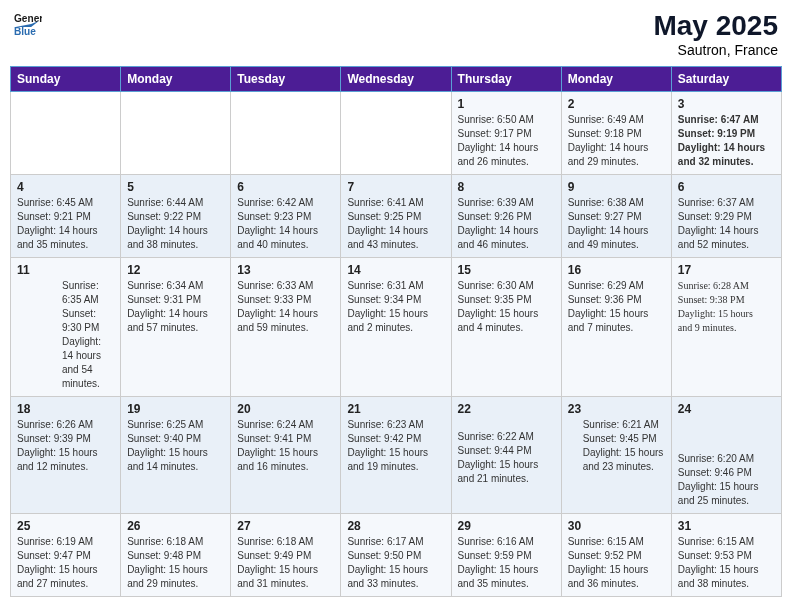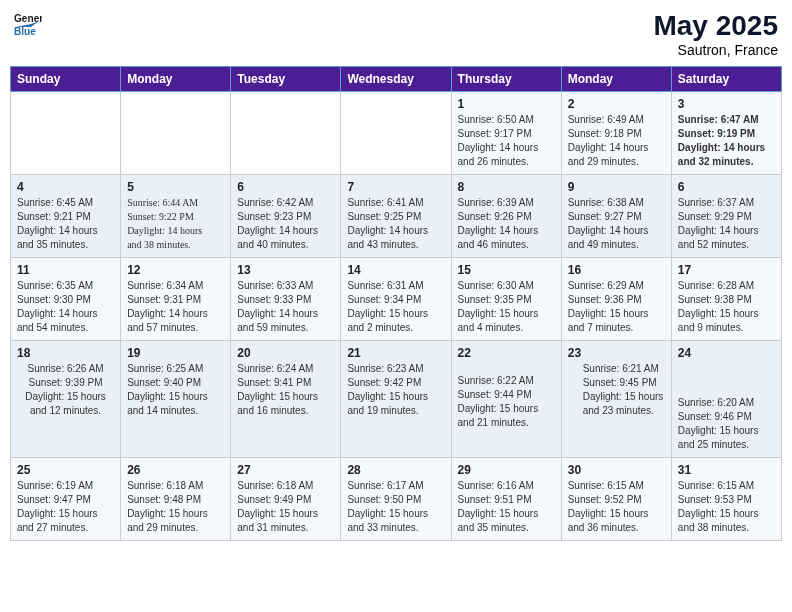--- a/index.html
+++ b/index.html
@@ -144,21 +144,21 @@
       <tr>
         <td>
           <span class="day-number">4</span>
           <div class="day-content" style="white-space: pre-line;">Sunrise: 6:45 AM
 Sunset: 9:21 PM
 Daylight: 14 hours
 and 35 minutes.</div>
         </td>
         <td>
           <span class="day-number">5</span>
-          <div class="day-content" style="white-space: pre-line; font-family: Liberation Serif, serif;">Sunrise: 6:44 AM
+          <div class="day-content" style="white-space: pre-line;">Sunrise: 6:44 AM
 Sunset: 9:22 PM
 Daylight: 14 hours
 and 38 minutes.</div>
         </td>
         <td>
           <span class="day-number">6</span>
           <div class="day-content" style="white-space: pre-line;">Sunrise: 6:42 AM
 Sunset: 9:23 PM
 Daylight: 14 hours
 and 40 minutes.</div>
@@ -188,21 +188,21 @@
           <span class="day-number">6</span>
           <div class="day-content" style="white-space: pre-line;">Sunrise: 6:37 AM
 Sunset: 9:29 PM
 Daylight: 14 hours
 and 52 minutes.</div>
         </td>
       </tr>
       <tr>
         <td>
           <span class="day-number">11</span>
-          <div class="day-content" style="white-space: pre-line;">Sunrise: 6:35 AM
+          <div class="day-content" style="white-space: pre-line; margin-left: 45px;">Sunrise: 6:35 AM
 Sunset: 9:30 PM
 Daylight: 14 hours
 and 54 minutes.</div>
         </td>
         <td>
           <span class="day-number">12</span>
           <div class="day-content" style="white-space: pre-line;">Sunrise: 6:34 AM
 Sunset: 9:31 PM
 Daylight: 14 hours
 and 57 minutes.</div>
@@ -230,30 +230,30 @@
         </td>
         <td>
           <span class="day-number">16</span>
           <div class="day-content" style="white-space: pre-line;">Sunrise: 6:29 AM
 Sunset: 9:36 PM
 Daylight: 15 hours
 and 7 minutes.</div>
         </td>
         <td>
           <span class="day-number">17</span>
-          <div class="day-content" style="white-space: pre-line;">Sunrise: 6:28 AM
+          <div class="day-content" style="white-space: pre-line; font-family: Liberation Serif, serif;">Sunrise: 6:28 AM
 Sunset: 9:38 PM
 Daylight: 15 hours
 and 9 minutes.</div>
         </td>
       </tr>
       <tr>
         <td>
           <span class="day-number">18</span>
-          <div class="day-content" style="white-space: pre-line; text-align: center;">Sunrise: 6:26 AM
+          <div class="day-content" style="white-space: pre-line;">Sunrise: 6:26 AM
 Sunset: 9:39 PM
 Daylight: 15 hours
 and 12 minutes.</div>
         </td>
         <td>
           <span class="day-number">19</span>
           <div class="day-content" style="white-space: pre-line;">Sunrise: 6:25 AM
 Sunset: 9:40 PM
 Daylight: 15 hours
 and 14 minutes.</div>
@@ -319,21 +319,21 @@
         <td>
           <span class="day-number">28</span>
           <div class="day-content" style="white-space: pre-line;">Sunrise: 6:17 AM
 Sunset: 9:50 PM
 Daylight: 15 hours
 and 33 minutes.</div>
         </td>
         <td>
           <span class="day-number">29</span>
           <div class="day-content" style="white-space: pre-line;">Sunrise: 6:16 AM
-Sunset: 9:51 PM
+Sunset: 9:59 PM
 Daylight: 15 hours
 and 35 minutes.</div>
         </td>
         <td>
           <span class="day-number">30</span>
           <div class="day-content" style="white-space: pre-line;">Sunrise: 6:15 AM
 Sunset: 9:52 PM
 Daylight: 15 hours
 and 36 minutes.</div>
         </td>

